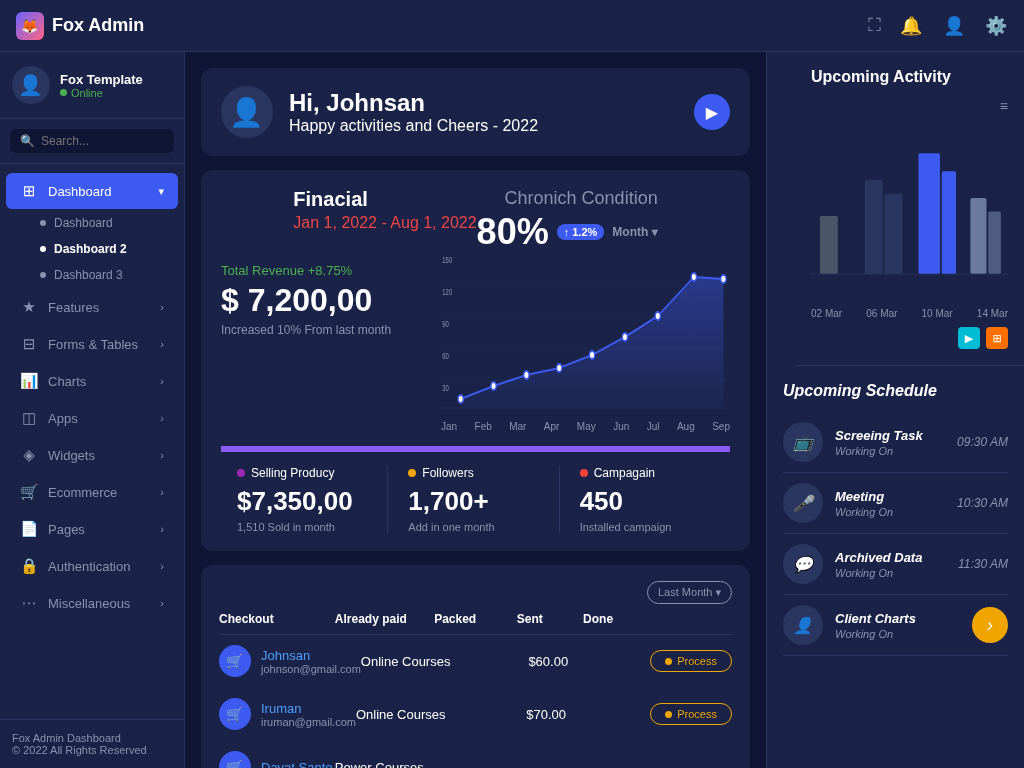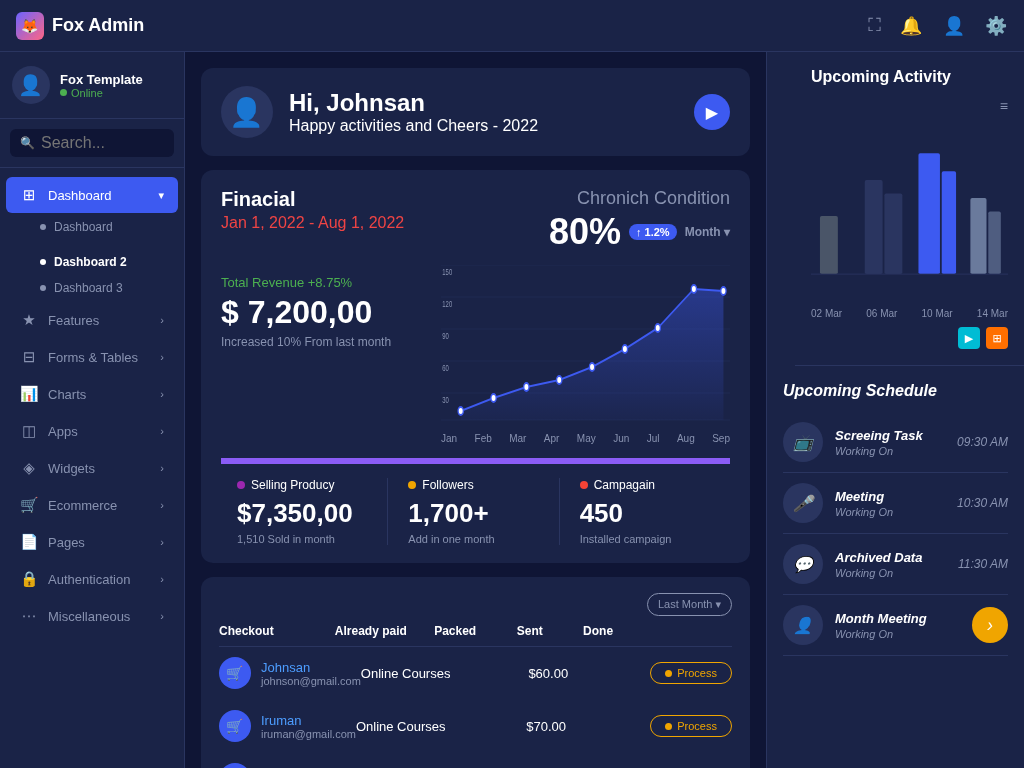--- a/index.html
+++ b/index.html
@@ -63,21 +63,21 @@
       background: #0f1535;
       border-radius: 6px;
       padding: 5px 10px;
       gap: 6px;
     }
     .search-box input {
       background: none;
       border: none;
       outline: none;
       color: #5eead4;
-      font-size: 16px;
+      font-size: 12px;
       width: 100%;
     }
     .search-icon { color: #8892b0; font-size: 12px; }
 
     .sidebar-nav { flex: 1; padding: 8px 0; }
 
     .nav-item {
       display: flex;
       align-items: center;
       padding: 9px 14px;
@@ -96,21 +96,21 @@
 
     .nav-sub-item {
       display: flex;
       align-items: center;
       padding: 6px 14px 6px 40px;
       cursor: pointer;
       font-size: 12px;
       color: #8892b0;
       gap: 8px;
     }
-    .nav-sub-item.active { color: #fff; font-weight: 600; margin-top: 9px; }
+    .nav-sub-item.active { color: #fff; font-weight: 600; }
     .sub-dot { width: 6px; height: 6px; border-radius: 50%; background: #8892b0; }
     .sub-dot.active { background: #fff; }
 
     .sidebar-footer {
       padding: 12px;
       border-top: 1px solid #2a3560;
       font-size: 11px;
       color: #8892b0;
     }
 
@@ -138,21 +138,21 @@
     .welcome-left { display: flex; align-items: center; gap: 16px; }
     .welcome-avatar { width: 52px; height: 52px; border-radius: 50%; background: #2a3560; display: flex; align-items: center; justify-content: center; font-size: 28px; }
     .welcome-btn { width: 36px; height: 36px; background: #3d5af1; border-radius: 50%; display: flex; align-items: center; justify-content: center; cursor: pointer; font-size: 16px; }
 
     
     .financial-chart-row {
       background: #1a2347;
       border-radius: 12px;
       padding: 18px 20px;
     }
-    .financial-header { display: flex; justify-content: space-between; align-items: flex-start; margin-bottom: 12px; }
+    .financial-header { display: flex; justify-content: center; align-items: flex-start; }
     .financial-title { font-size: 20px; font-weight: 700; }
     .financial-date { font-size: 16px; color: #ef4444; margin-top: 3px; }
     .chronich-box { text-align: right; }
     .chronich-label { font-size: 18px; color: #8892b0; }
     .chronich-value { font-size: 36px; font-weight: 700; display: flex; align-items: center; gap: 8px; margin-top: 2px; }
     .badge-up { background: #3d5af1; color: #fff; font-size: 11px; padding: 2px 7px; border-radius: 12px; }
     .month-btn { font-size: 12px; color: #8892b0; cursor: pointer; }
 
     .revenue-section { margin: 10px 0 14px 0; }
     .revenue-label { font-size: 13px; color: #4caf50; }
@@ -352,20 +352,24 @@
       </div>
       <div class="nav-item">
         <div class="nav-item-left">
           <span class="nav-icon">⋯</span>
           <span>Miscellaneous</span>
         </div>
         <span class="nav-arrow">›</span>
       </div>
     </div>
 
+    <div class="sidebar-footer">
+      <div>Fox Admin Dashboard</div>
+      <div>© 2022 All Rights Reserved</div>
+    </div>
   </div>
 
   <div class="content-area">
 
     <div class="welcome-card">
       <div class="welcome-left">
         <div class="welcome-avatar">👤</div>
         <div>
           <h2>Hi, Johnsan</h2>
           <p>Happy activities and Cheers - 2022</p>
@@ -604,21 +608,21 @@
         <div class="schedule-info">
           <div class="schedule-name">Archived Data</div>
           <div class="schedule-sub">Working On</div>
         </div>
         <div class="schedule-time">11:30 AM</div>
       </div>
 
       <div class="schedule-item">
         <div class="schedule-icon">👤</div>
         <div class="schedule-info">
-          <div class="schedule-name">Month Meeting</div>
+          <div class="schedule-name">Client Charts</div>
           <div class="schedule-sub">Working On</div>
         </div>
         <div class="fab-btn">›</div>
       </div>
 
     </div>
 
   </div>
 
 </div>

